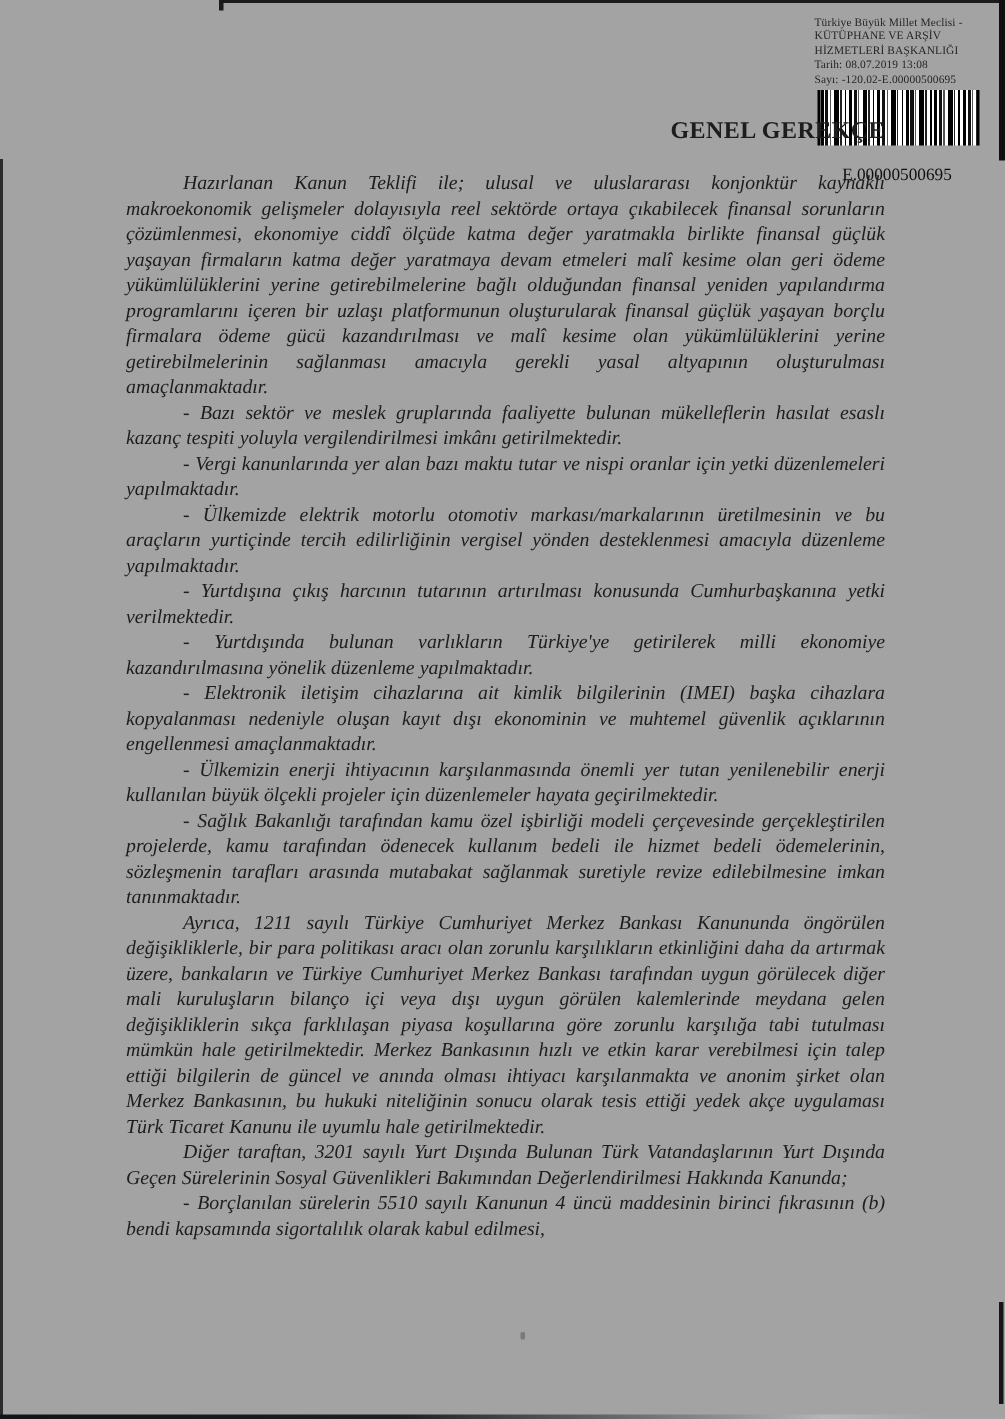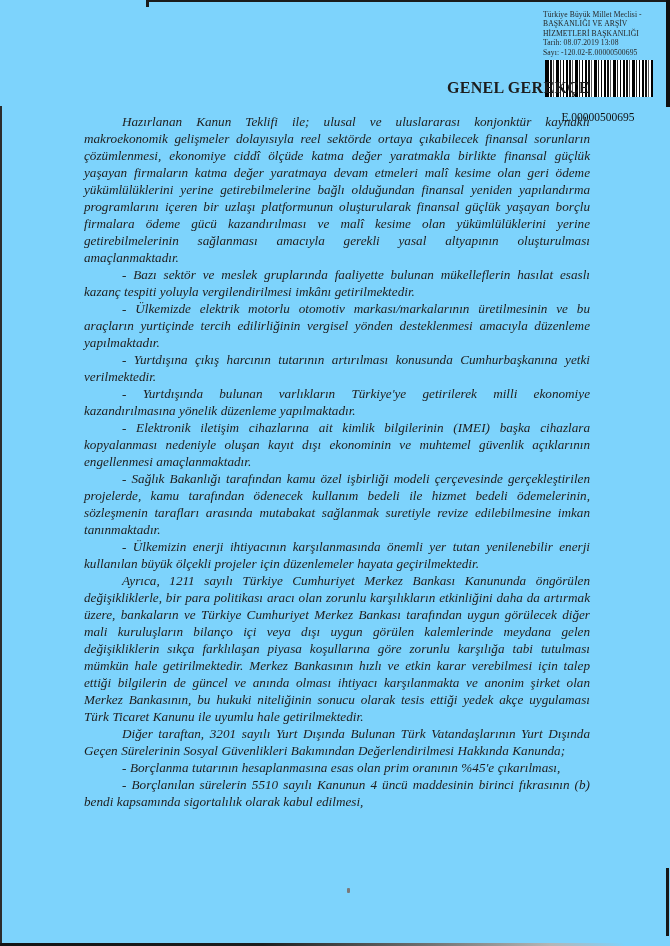--- a/index.html
+++ b/index.html
@@ -3,21 +3,21 @@
 <meta charset="utf-8">
 <style>
   html, body { margin: 0; padding: 0; }
   body {
     width: 670px; height: 946px;
     background: #ffffff;
     font-family: "Liberation Serif", serif;
     position: relative;
     overflow: hidden;
   }
-  .page { position: absolute; inset: 0; background: #7dd3fc; }
+  .page { position: absolute; inset: 0; background: #a3a3a3; }
 
   
   .edge-top        { position: absolute; top: 0; left: 146px; right: 0; height: 2px; background: #1b1b1b; }
   .edge-top-tick   { position: absolute; top: 0; left: 146px; width: 3px; height: 7px; background: #1b1b1b; }
   .edge-right-top  { position: absolute; top: 0; right: 0; width: 4px; height: 107px; background: #0f0f0f; }
   .edge-left       { position: absolute; top: 106px; bottom: 0; left: 0; width: 2px; background: #2c2c2c; }
   .edge-bottom     { position: absolute; bottom: 0; left: 0; height: 3px; width: 625px;
                      background: linear-gradient(90deg, #141414 0%, #1e1e1e 42%, #6f6f6f 68%, #b5b5b5 88%, rgba(255,255,255,0) 100%); }
   .edge-right-bot  { position: absolute; right: 1px; top: 868px; width: 3px; height: 68px; background: #161616; }
   .speck           { position: absolute; left: 347px; top: 888px; width: 3px; height: 5px; background: #7a7a7a; border-radius: 1px; }
@@ -55,38 +55,38 @@
   <div class="edge-top-tick"></div>
   <div class="edge-right-top"></div>
   <div class="edge-left"></div>
   <div class="edge-bottom"></div>
   <div class="edge-right-bot"></div>
   <div class="speck"></div>
 
   <div class="stamp">
     <div class="stamp-lines">
       <div>Türkiye Büyük Millet Meclisi -</div>
-      <div>BAŞKANLIĞI VE ARŞİV</div>
+      <div>KÜTÜPHANE VE ARŞİV</div>
       <div>HİZMETLERİ BAŞKANLIĞI</div>
       <div>Tarih: 08.07.2019 13:08</div>
       <div>Sayı: -120.02-E.00000500695</div>
     </div>
     <div class="barcode"></div>
     <div class="barcode-label">E.00000500695</div>
   </div>
 
   <div class="main">
     <h1 class="title">GENEL GEREKÇE</h1>
     <p class="para">Hazırlanan Kanun Teklifi ile; ulusal ve uluslararası konjonktür kaynaklı makroekonomik gelişmeler dolayısıyla reel sektörde ortaya çıkabilecek finansal sorunların çözümlenmesi, ekonomiye ciddî ölçüde katma değer yaratmakla birlikte finansal güçlük yaşayan firmaların katma değer yaratmaya devam etmeleri malî kesime olan geri ödeme yükümlülüklerini yerine getirebilmelerine bağlı olduğundan finansal yeniden yapılandırma programlarını içeren bir uzlaşı platformunun oluşturularak finansal güçlük yaşayan borçlu firmalara ödeme gücü kazandırılması ve malî kesime olan yükümlülüklerini yerine getirebilmelerinin sağlanması amacıyla gerekli yasal altyapının oluşturulması amaçlanmaktadır.</p>
     <p class="para">- Bazı sektör ve meslek gruplarında faaliyette bulunan mükelleflerin hasılat esaslı kazanç tespiti yoluyla vergilendirilmesi imkânı getirilmektedir.</p>
+    <p class="para">- Vergi kanunlarında yer alan bazı maktu tutar ve nispi oranlar için yetki düzenlemeleri yapılmaktadır.</p>
     <p class="para">- Ülkemizde elektrik motorlu otomotiv markası/markalarının üretilmesinin ve bu araçların yurtiçinde tercih edilirliğinin vergisel yönden desteklenmesi amacıyla düzenleme yapılmaktadır.</p>
     <p class="para">- Yurtdışına çıkış harcının tutarının artırılması konusunda Cumhurbaşkanına yetki verilmektedir.</p>
     <p class="para">- Yurtdışında bulunan varlıkların Türkiye'ye getirilerek milli ekonomiye kazandırılmasına yönelik düzenleme yapılmaktadır.</p>
     <p class="para">- Elektronik iletişim cihazlarına ait kimlik bilgilerinin (IMEI) başka cihazlara kopyalanması nedeniyle oluşan kayıt dışı ekonominin ve muhtemel güvenlik açıklarının engellenmesi amaçlanmaktadır.</p>
+    <p class="para">- Ülkemizin enerji ihtiyacının karşılanmasında önemli yer tutan yenilenebilir enerji kullanılan büyük ölçekli projeler için düzenlemeler hayata geçirilmektedir.</p>
     <p class="para">- Sağlık Bakanlığı tarafından kamu özel işbirliği modeli çerçevesinde gerçekleştirilen projelerde, kamu tarafından ödenecek kullanım bedeli ile hizmet bedeli ödemelerinin, sözleşmenin tarafları arasında mutabakat sağlanmak suretiyle revize edilebilmesine imkan tanınmaktadır.</p>
-    <p class="para">- Ülkemizin enerji ihtiyacının karşılanmasında önemli yer tutan yenilenebilir enerji kullanılan büyük ölçekli projeler için düzenlemeler hayata geçirilmektedir.</p>
     <p class="para">Ayrıca, 1211 sayılı Türkiye Cumhuriyet Merkez Bankası Kanununda öngörülen değişikliklerle, bir para politikası aracı olan zorunlu karşılıkların etkinliğini daha da artırmak üzere, bankaların ve Türkiye Cumhuriyet Merkez Bankası tarafından uygun görülecek diğer mali kuruluşların bilanço içi veya dışı uygun görülen kalemlerinde meydana gelen değişikliklerin sıkça farklılaşan piyasa koşullarına göre zorunlu karşılığa tabi tutulması mümkün hale getirilmektedir. Merkez Bankasının hızlı ve etkin karar verebilmesi için talep ettiği bilgilerin de güncel ve anında olması ihtiyacı karşılanmakta ve anonim şirket olan Merkez Bankasının, bu hukuki niteliğinin sonucu olarak tesis ettiği yedek akçe uygulaması Türk Ticaret Kanunu ile uyumlu hale getirilmektedir.</p>
     <p class="para">Diğer taraftan, 3201 sayılı Yurt Dışında Bulunan Türk Vatandaşlarının Yurt Dışında Geçen Sürelerinin Sosyal Güvenlikleri Bakımından Değerlendirilmesi Hakkında Kanunda;</p>
-    <p class="para">- Borçlanma tutarının hesaplanmasına esas olan prim oranının %45'e çıkarılması,</p>
     <p class="para">- Borçlanılan sürelerin 5510 sayılı Kanunun 4 üncü maddesinin birinci fıkrasının (b) bendi kapsamında sigortalılık olarak kabul edilmesi,</p>
   </div>
 
 </div>
 
 </body></html>

